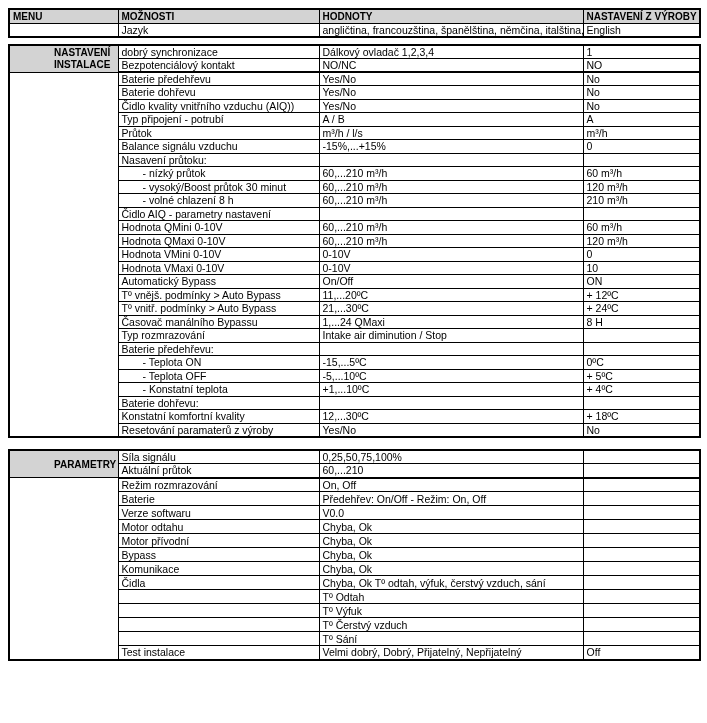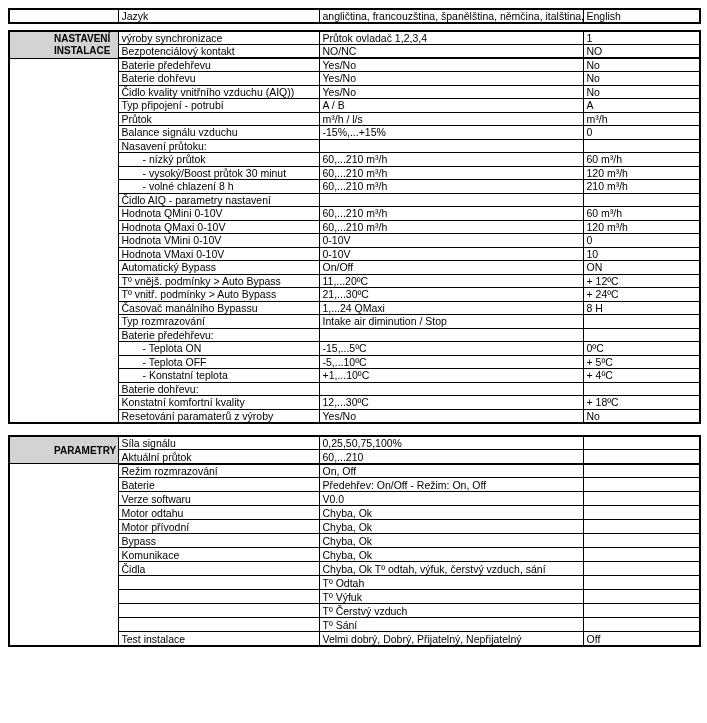--- a/index.html
+++ b/index.html
@@ -27,42 +27,48 @@
 <div class="page">
 
   <table class="tbl s1">
     <colgroup>
         <col class="c1">
         <col class="c2">
         <col class="c3">
         <col class="c4">
       </colgroup>
     <tbody>
+      <tr class="hdr">
+        <td>MENU</td>
+        <td>MOŽNOSTI</td>
+        <td>HODNOTY</td>
+        <td>NASTAVENÍ Z VÝROBY</td>
+      </tr>
       <tr>
         <td></td>
         <td>Jazyk</td>
         <td>angličtina, francouzština, španělština, němčina, italština, hola</td>
         <td>English</td>
       </tr>
     </tbody>
   </table>
 
   <table class="tbl s2">
     <colgroup>
         <col class="c1">
         <col class="c2">
         <col class="c3">
         <col class="c4">
       </colgroup>
     <tbody>
         <tr>
           <td rowspan="2" class="menu-cell gray">NASTAVENÍ
 INSTALACE</td>
-          <td>výroby synchronizace</td>
-          <td>Průtok ovladač 1,2,3,4</td>
+          <td>dobrý synchronizace</td>
+          <td>Dálkový ovladač 1,2,3,4</td>
           <td>1</td>
         </tr>
         <tr class="thick">
           <td>Bezpotenciálový kontakt</td>
           <td>NO/NC</td>
           <td>NO</td>
         </tr>
         <tr>
           <td rowspan="27" class="menu-cell"></td>
           <td>Baterie předehřevu</td>

